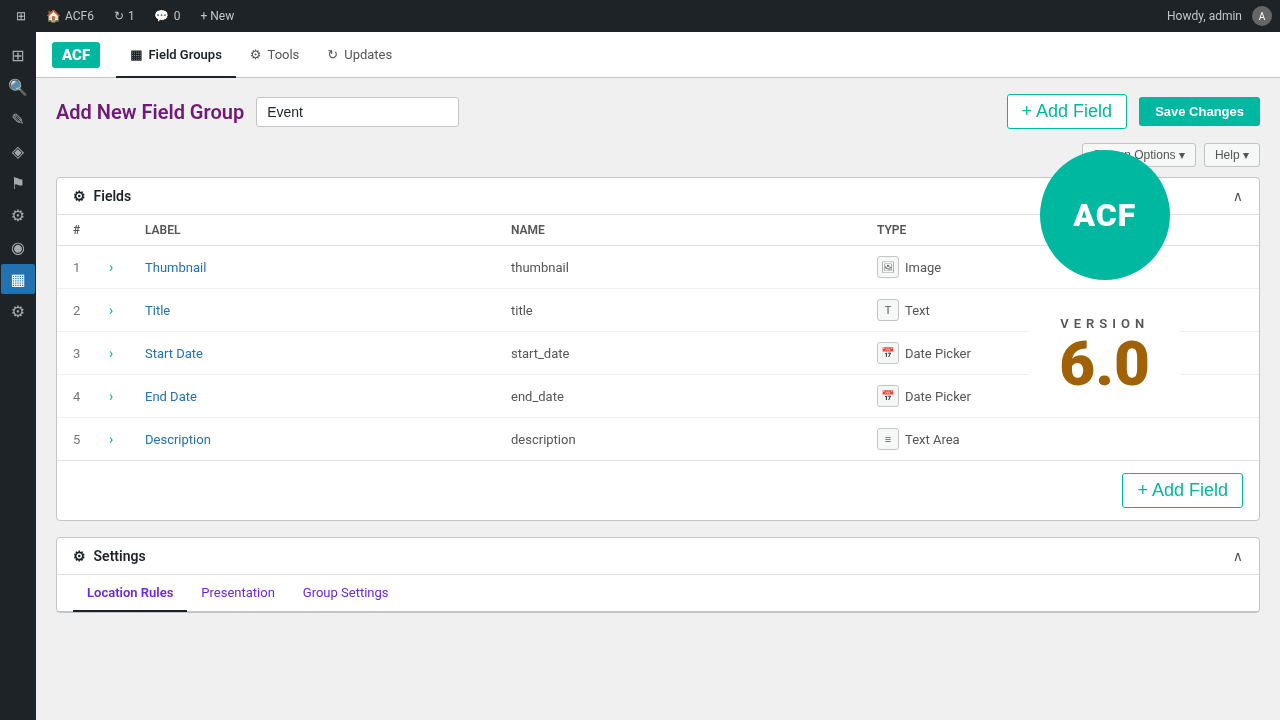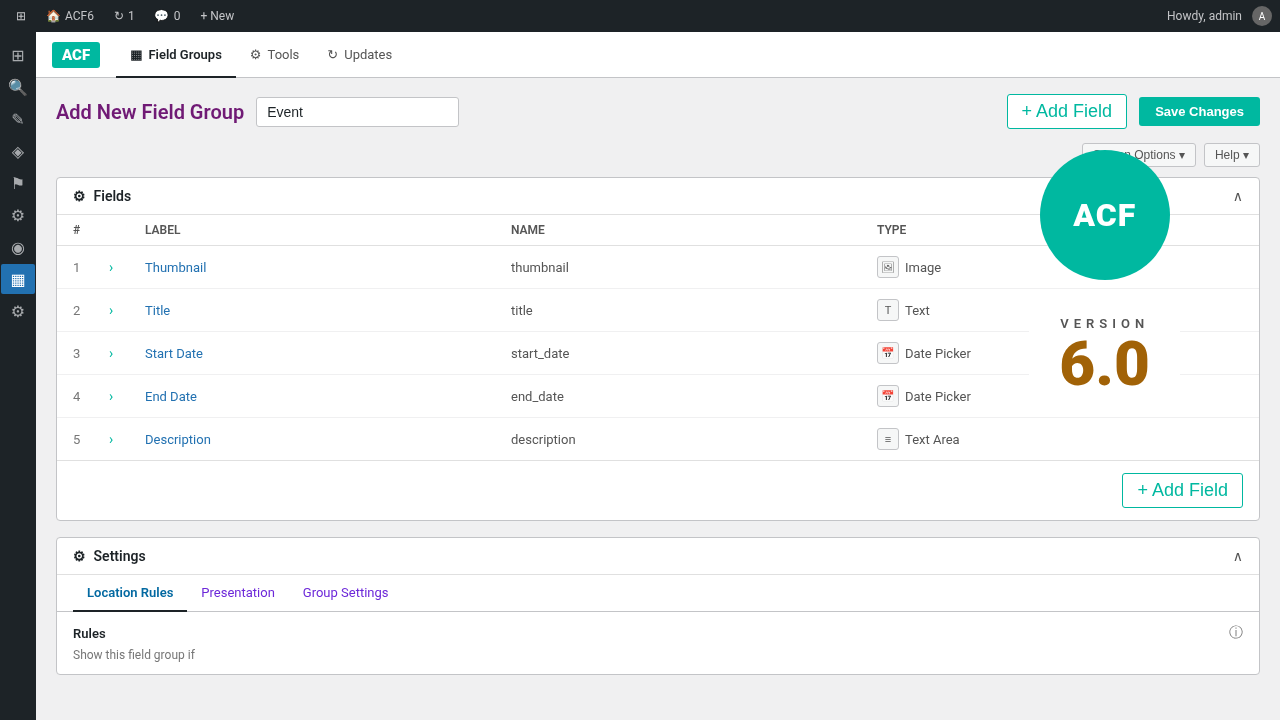--- a/index.html
+++ b/index.html
@@ -375,21 +375,21 @@
     }
     .settings-tab {
       padding: 10px 14px;
       font-size: 13px;
       color: #6d28d9;
       cursor: pointer;
       border-bottom: 2px solid transparent;
       margin-bottom: -1px;
     }
     .settings-tab.active {
-      color: #0369a1;
+      color: #6d28d9;
       border-bottom-color: #1d2327;
       font-weight: 600;
     }
 
     .rules-section {
       padding: 12px 16px;
     }
     .rules-header {
       display: flex;
       align-items: center;
@@ -586,23 +586,16 @@
         </div>
         <span class="section-collapse">∧</span>
       </div>
 
       <div class="settings-tabs">
         <div class="settings-tab active">Location Rules</div>
         <div class="settings-tab">Presentation</div>
         <div class="settings-tab">Group Settings</div>
       </div>
 
-      <div class="rules-section">
-        <div class="rules-header">
-          <span class="rules-label">Rules</span>
-          <span class="rules-help">ⓘ</span>
-        </div>
-        <div class="rules-sublabel">Show this field group if</div>
-      </div>
     </div>
 
   </div>
 </div>
 
 </body></html>

